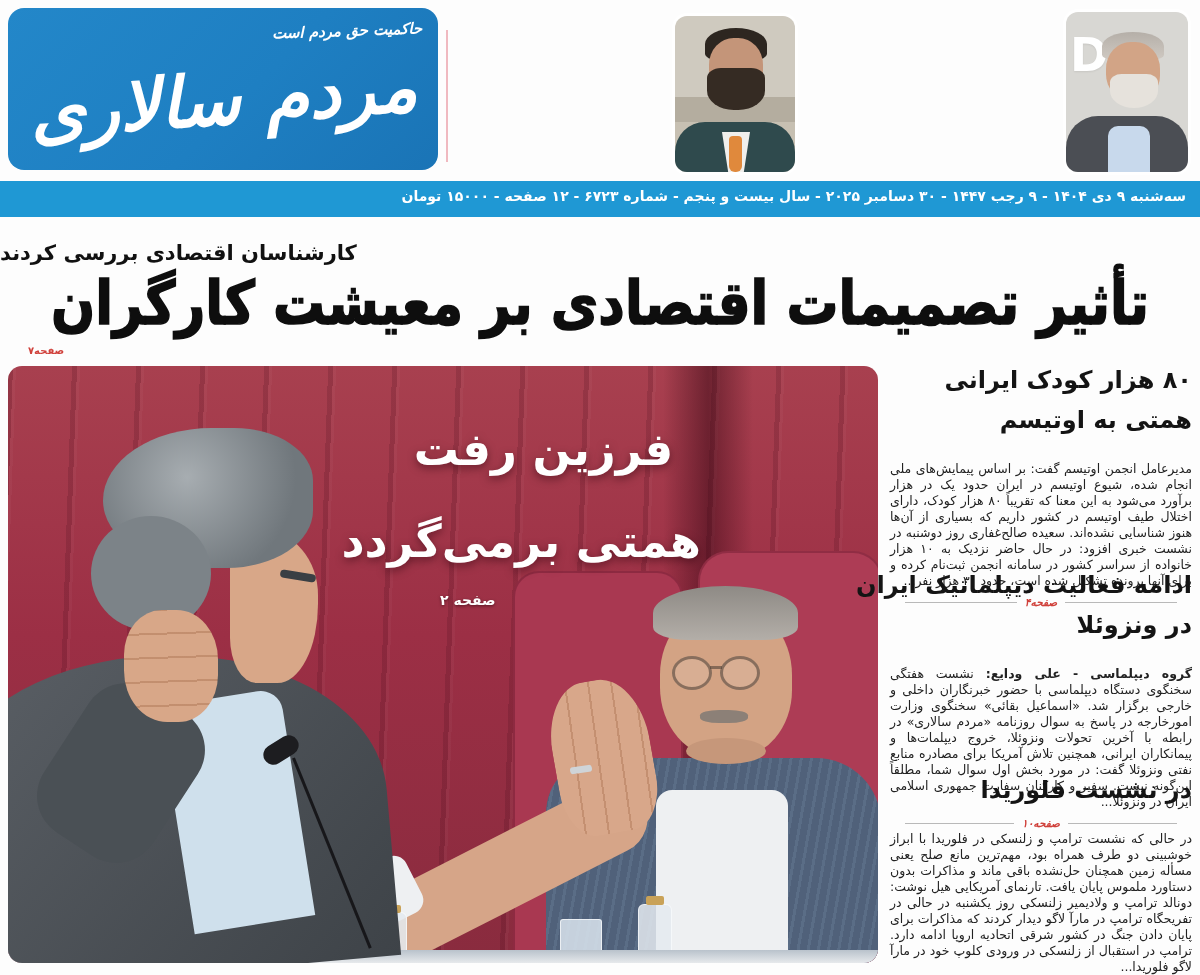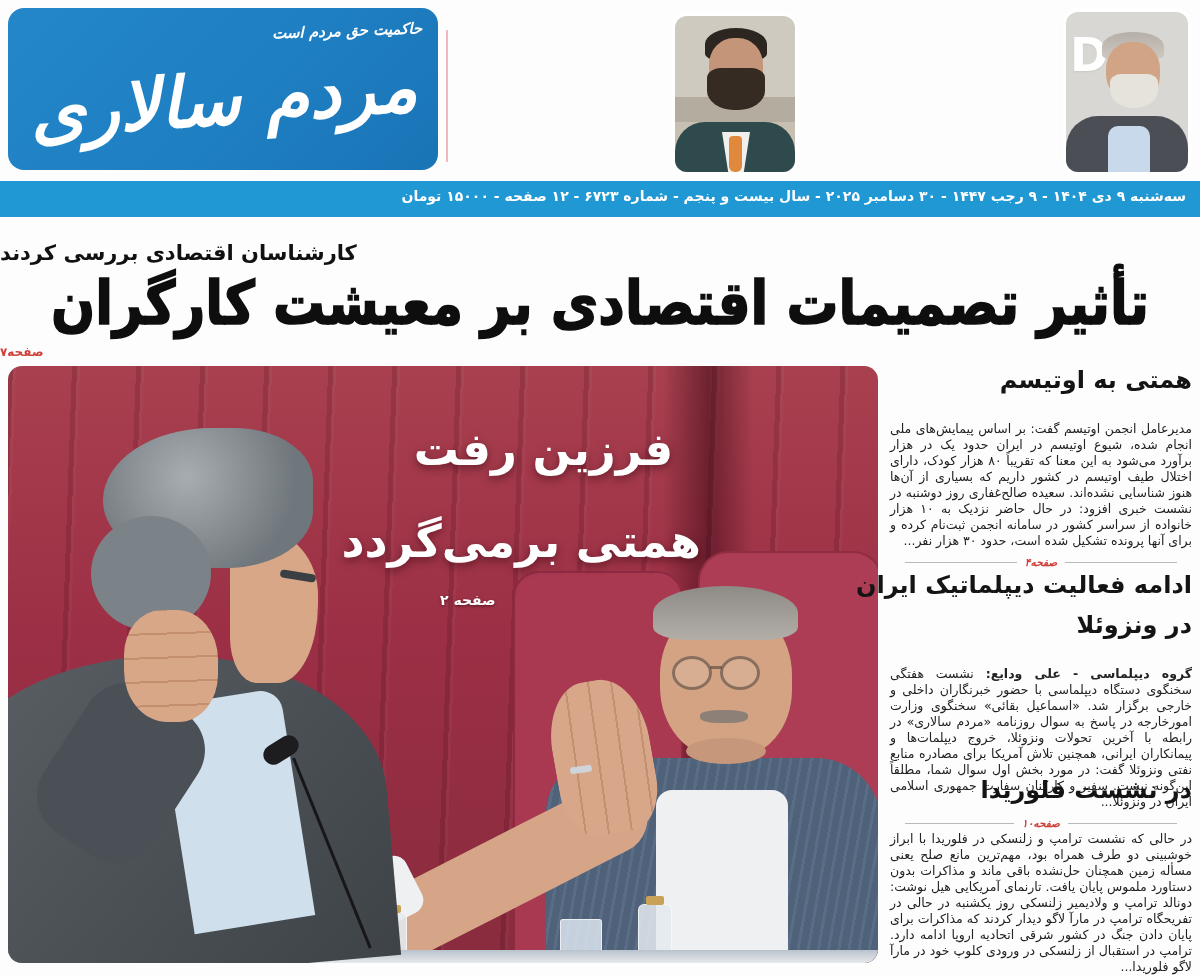--- a/index.html
+++ b/index.html
@@ -61,21 +61,21 @@
     background:#1f98d4; color:#fff; direction:rtl; text-align:right;
     font-size:14px; font-weight:bold; line-height:31px; padding:0 14px;
   }
 
   
   .kicker { position:absolute; left:0; top:222px; width:1200px; text-align:left;
     font-size:21px; font-weight:bold; color:#111; direction:rtl;margin-top:19px; }
   .main-headline-svg { position:absolute; left:5px; top:250px; }
   .main-headline-svg text { fill:#0e0e0e; stroke:#0e0e0e; stroke-width:1.6px;
     font-family:"DejaVu Sans", sans-serif; font-weight:bold; direction:rtl; }
-  .lead-pageref { position:absolute; left:0; top:345px; color:#d0413b; font-size:12px; font-weight:bold; direction:rtl; }
+  .lead-pageref { position:absolute; left:28px; top:345px; color:#d0413b; font-size:10px; font-weight:bold; direction:rtl; }
 
   
   .photo {
     position:absolute; left:8px; top:366px; width:870px; height:597px;
     border-radius:14px; overflow:hidden;
     background:
       repeating-linear-gradient(92deg, rgba(50,4,18,.16) 0 5px, rgba(255,255,255,.03) 5px 8px, rgba(0,0,0,0) 8px 64px),
       linear-gradient(180deg,#a8404f 0%, #9c2f45 45%, #892b3e 100%);
   }
   .fold { position:absolute; left:655px; top:0; width:90px; height:100%;
@@ -243,20 +243,21 @@
 
     <div class="photo-title">
       <div>فرزین رفت</div>
       <div>همتی برمی‌گردد</div>
     </div>
     <div class="photo-pageref">صفحه ۲</div>
   </div>
 
   <div class="story story-1">
     <div class="s-headline">
+      <div>۸۰ هزار کودک ایرانی</div>
       <div>همتی به اوتیسم</div>
     </div>
     <div class="s-body"><b></b><span>مدیرعامل انجمن اوتیسم گفت: بر اساس پیمایش‌های ملی انجام شده، شیوع اوتیسم در ایران حدود یک در هزار برآورد می‌شود به این معنا که تقریباً ۸۰ هزار کودک، دارای اختلال طیف اوتیسم در کشور داریم که بسیاری از آن‌ها هنوز شناسایی نشده‌اند. سعیده صالح‌غفاری روز دوشنبه در نشست خبری افزود: در حال حاضر نزدیک به ۱۰ هزار خانواده از سراسر کشور در سامانه انجمن ثبت‌نام کرده و برای آنها پرونده تشکیل شده است، حدود ۳۰ هزار نفر...</span></div>
     <div class="ref-row">
       <span class="rule"></span>
       <span class="ref">صفحه۴</span>
       <span class="rule"></span>
     </div>
   </div>
 

